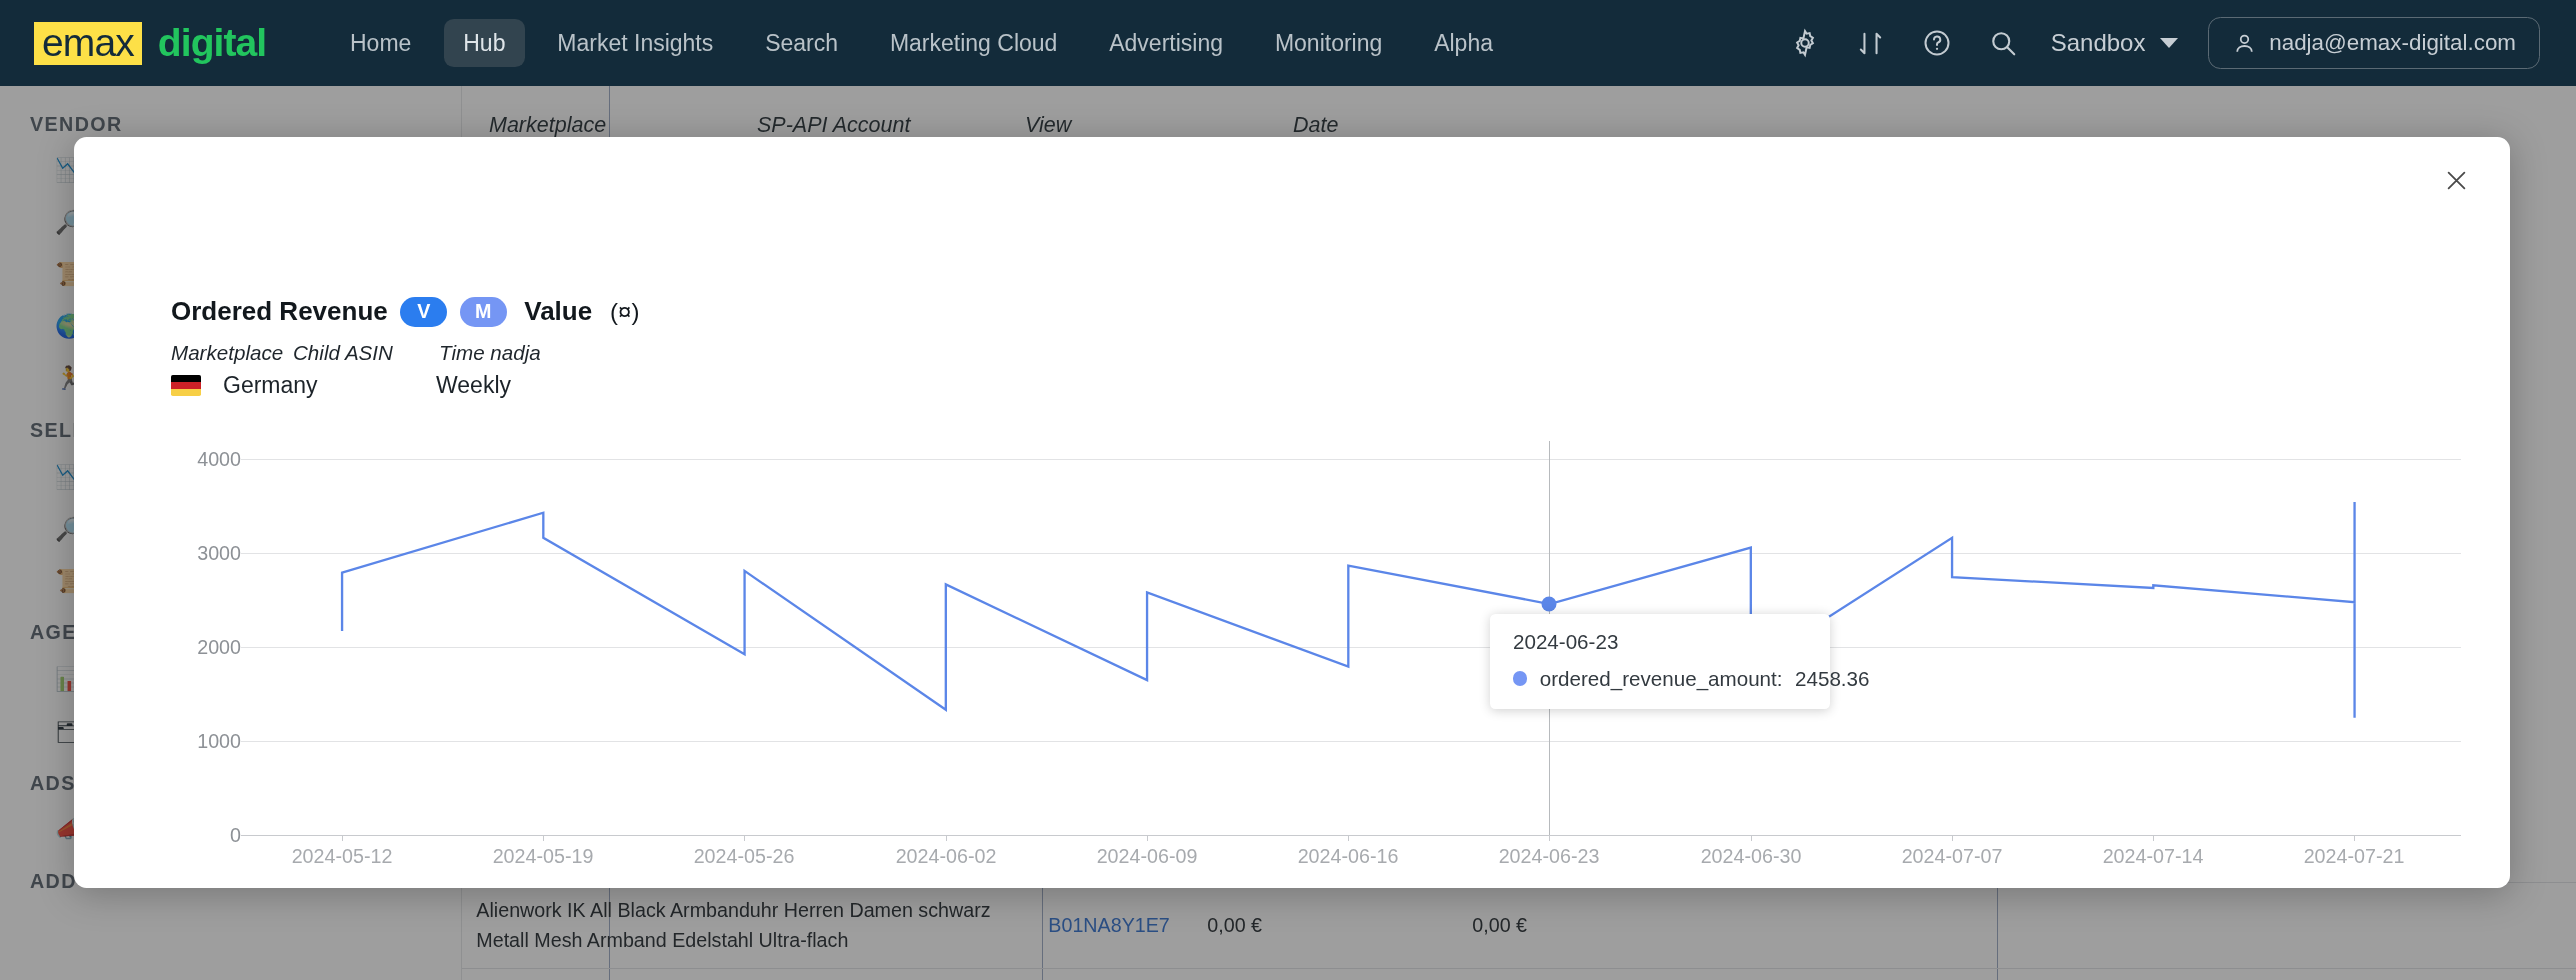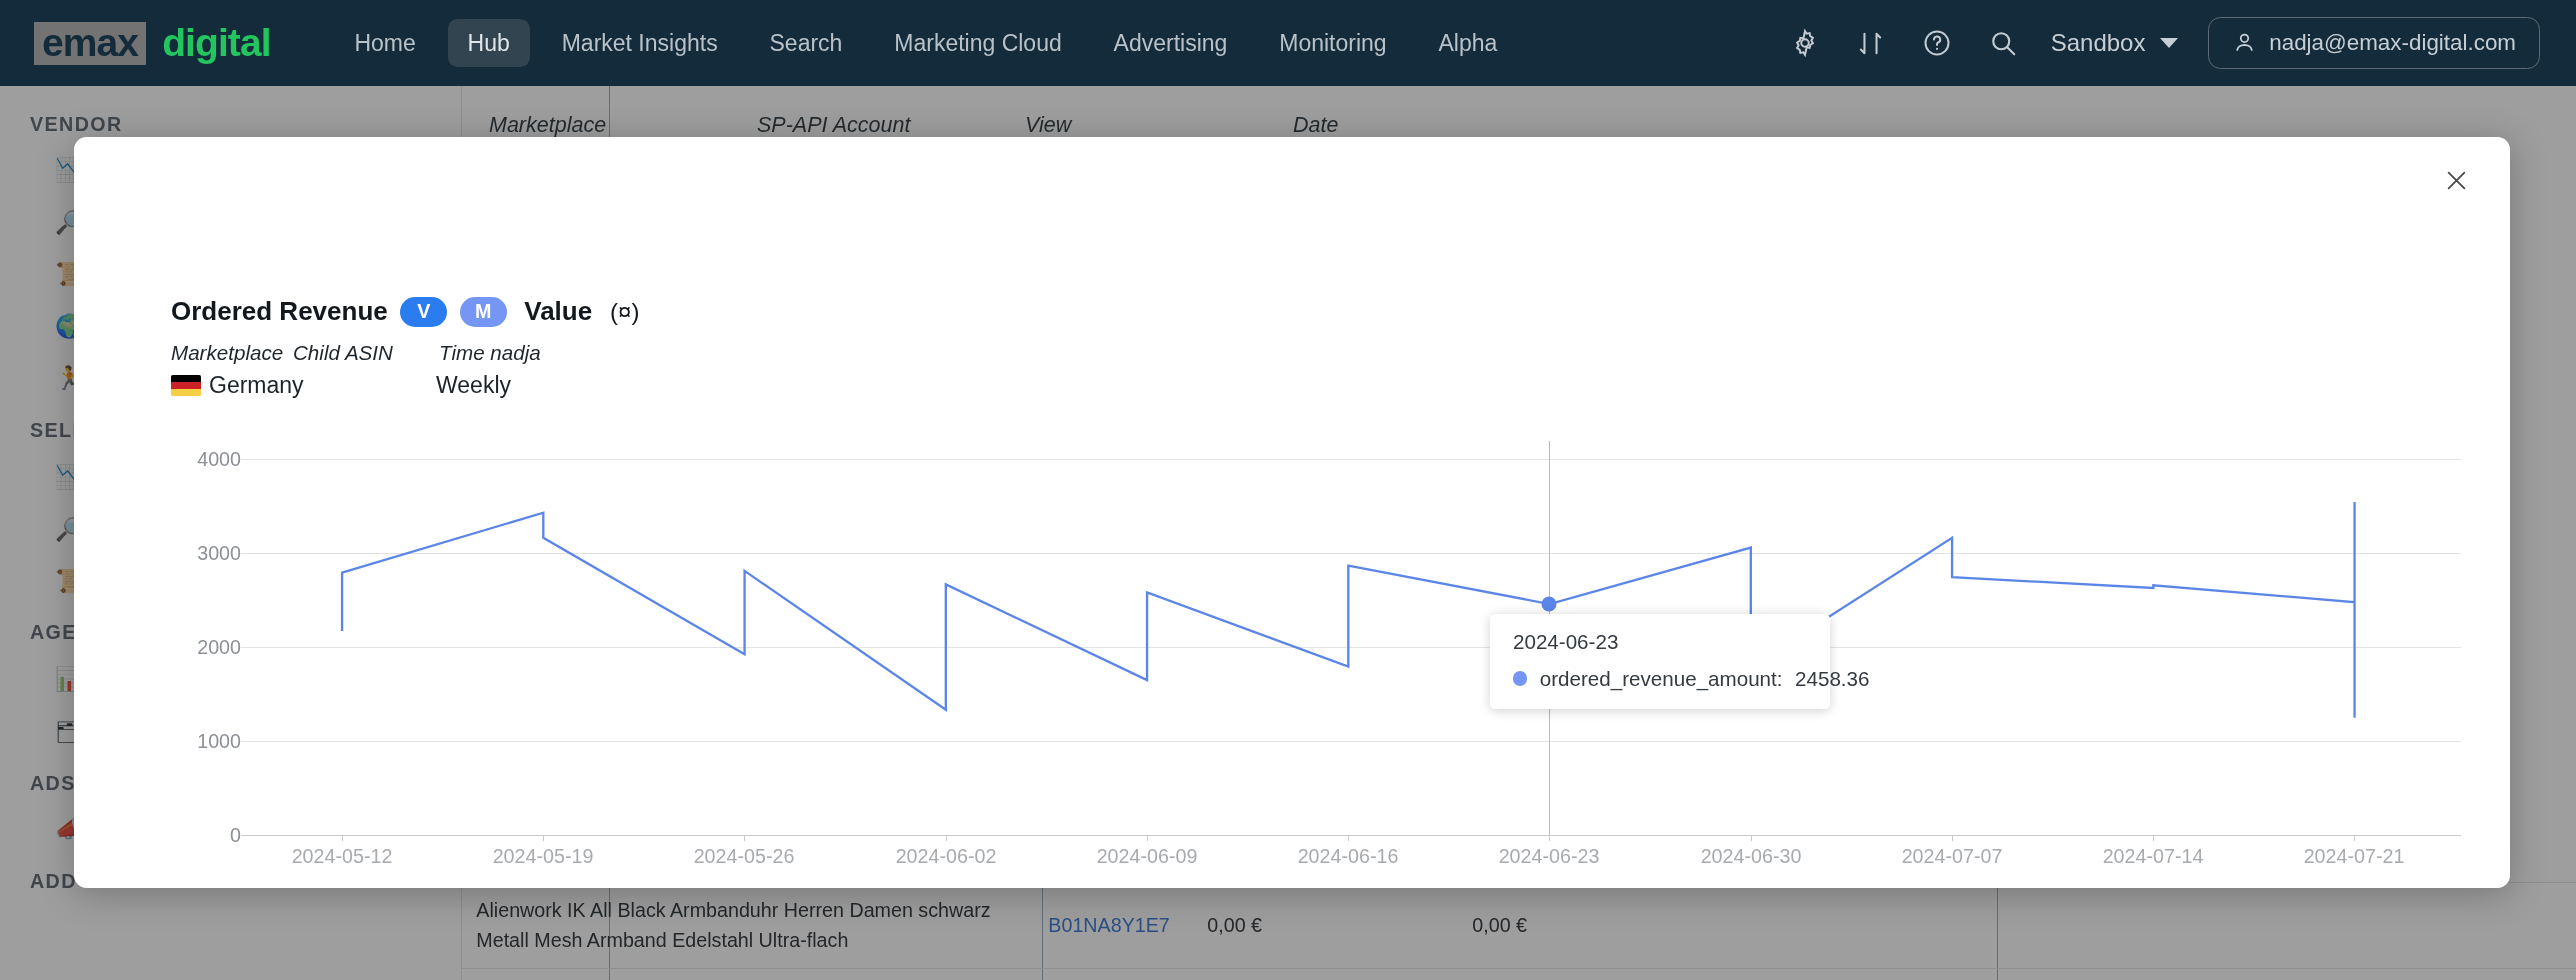--- a/index.html
+++ b/index.html
@@ -15,38 +15,38 @@
     position:absolute; left:0; top:0; width:2576px; height:86px;
     background:#132b3a;
     display:flex; align-items:center;
     z-index:40;
   }
   #logo{
     display:flex; align-items:baseline; margin-left:34px; margin-right:64px;
     font-size:39px; letter-spacing:-0.9px;
   }
   #logo .emax{
-    background:#737373; color:#132b3a; font-weight:700;
+    background:#fde047; color:#132b3a; font-weight:400;
     padding:0.9px 8px 2.7px 8px; line-height:1; letter-spacing:-0.9px;
   }
   #logo .digital{ color:#22c55e; font-weight:700; margin-left:16px; letter-spacing:-0.9px;}
   .navlink{
     color:#b9c2c8; font-size:23px; padding:10.7px 19.7px; border-radius:9.8px;
     margin-right:12.5px; white-space:nowrap; cursor:pointer;
   }
   .navlink.active{ background:#32444f; color:#dfe5e9; }
   #nav-right{
     margin-left:auto; display:flex; align-items:center; gap:30px; margin-right:36px;
   }
   .navicon{ width:36px; height:36px; color:#c3cbd1; display:flex; align-items:center; justify-content:center; cursor:pointer;}
   .navicon svg{ display:block; }
   #sandbox{ display:flex; align-items:center; gap:14.3px; color:#c7ced4; font-size:24px; cursor:pointer;}
   #sandbox .caret{ width:0;height:0;border-left:9.8px solid transparent;border-right:9.8px solid transparent;border-top:10.7px solid #c7ced4; }
   #account{
-    display:flex; align-items:flex-start; gap:12.5px;
+    display:flex; align-items:center; gap:12.5px;
     border:1.3px solid #5b6a74; border-radius:12.5px;
     padding:11.6px 23px; color:#c7ced4; font-size:22.4px; cursor:pointer;
   }
 
   
   #page-bg{
     position:absolute; left:0; top:86px; width:2576px; height:894px;
     background:#ffffff; z-index:1;
   }
   #sidebar{
@@ -115,21 +115,21 @@
   .badge{
     width:47px; height:30px; border-radius:15px; color:#fff;
     font-size:19.7px; font-weight:600; display:flex; align-items:center; justify-content:center;
   }
   .badge.v{ background:#2b7def; }
   .badge.m{ background:#7596f4; }
   .title-row .t2{ font-size:26px; font-weight:700; color:#12181d; margin-left:5px;}
   .title-row .t3{ font-size:24px; color:#12181d; margin-left:5.4px;}
 
   .meta-head{ position:absolute; top:204px; font-style:italic; font-size:20.6px; color:#1f262c; }
-  .meta-val{ position:absolute; top:235px; font-size:23px; color:#1c2329; display:flex; align-items:center; gap:8px;}
+  .meta-val{ position:absolute; top:235px; font-size:23px; color:#1c2329; display:flex; align-items:center; gap:22px;}
   .flag{ width:30px; height:20.6px; border-radius:1.8px; overflow:hidden; display:flex; flex-direction:column; }
   .flag i{ display:block; height:33.34%; width:100%; }
 
   
   #chart{
     position:absolute; left:97px; top:322px; width:2290px; height:376px;
   }
   .ylab{
     position:absolute; right:2220px; font-size:19.7px; color:#8d9196; white-space:nowrap;
     transform:translateY(-50%);

